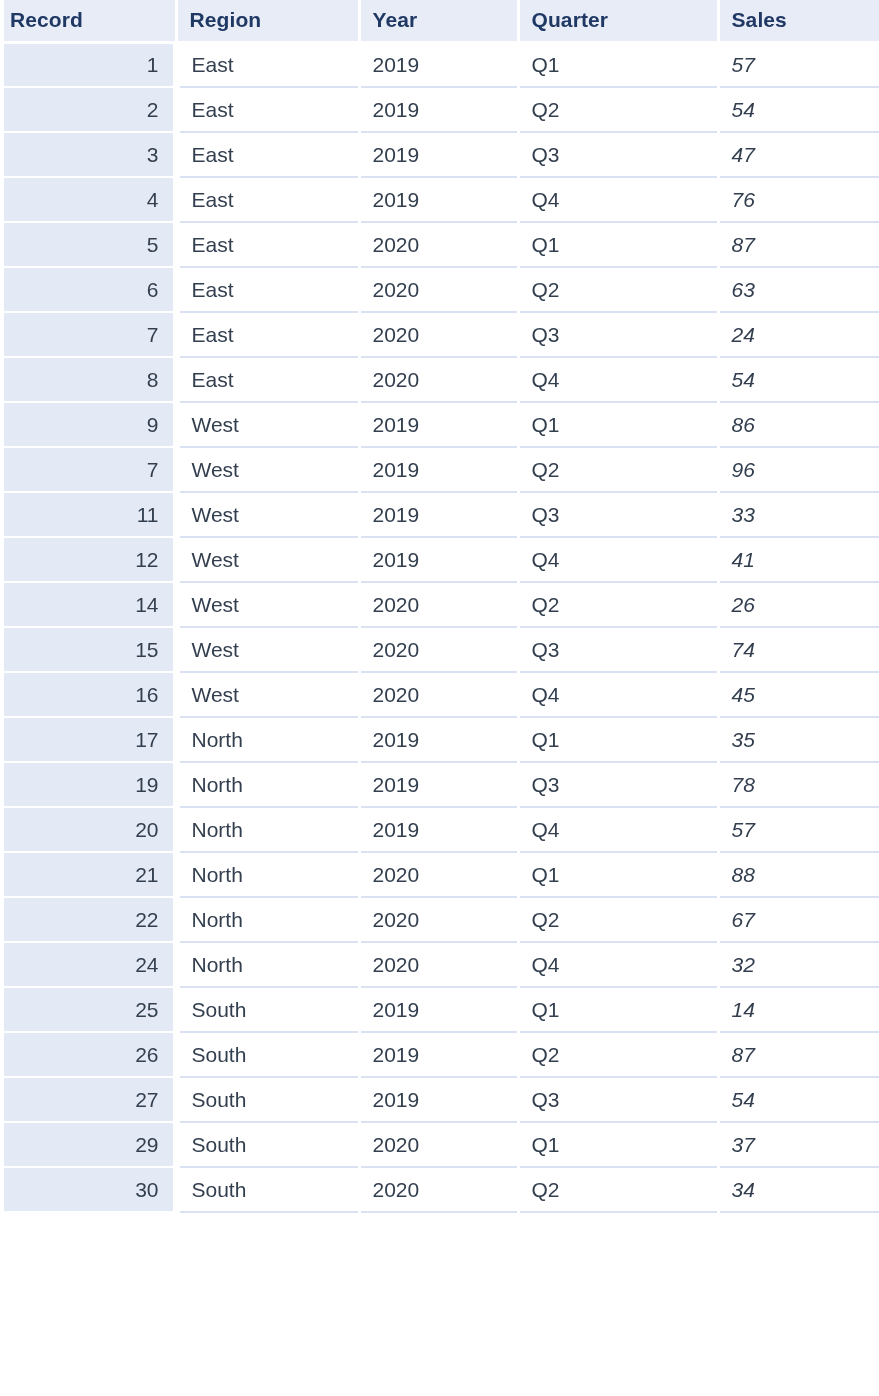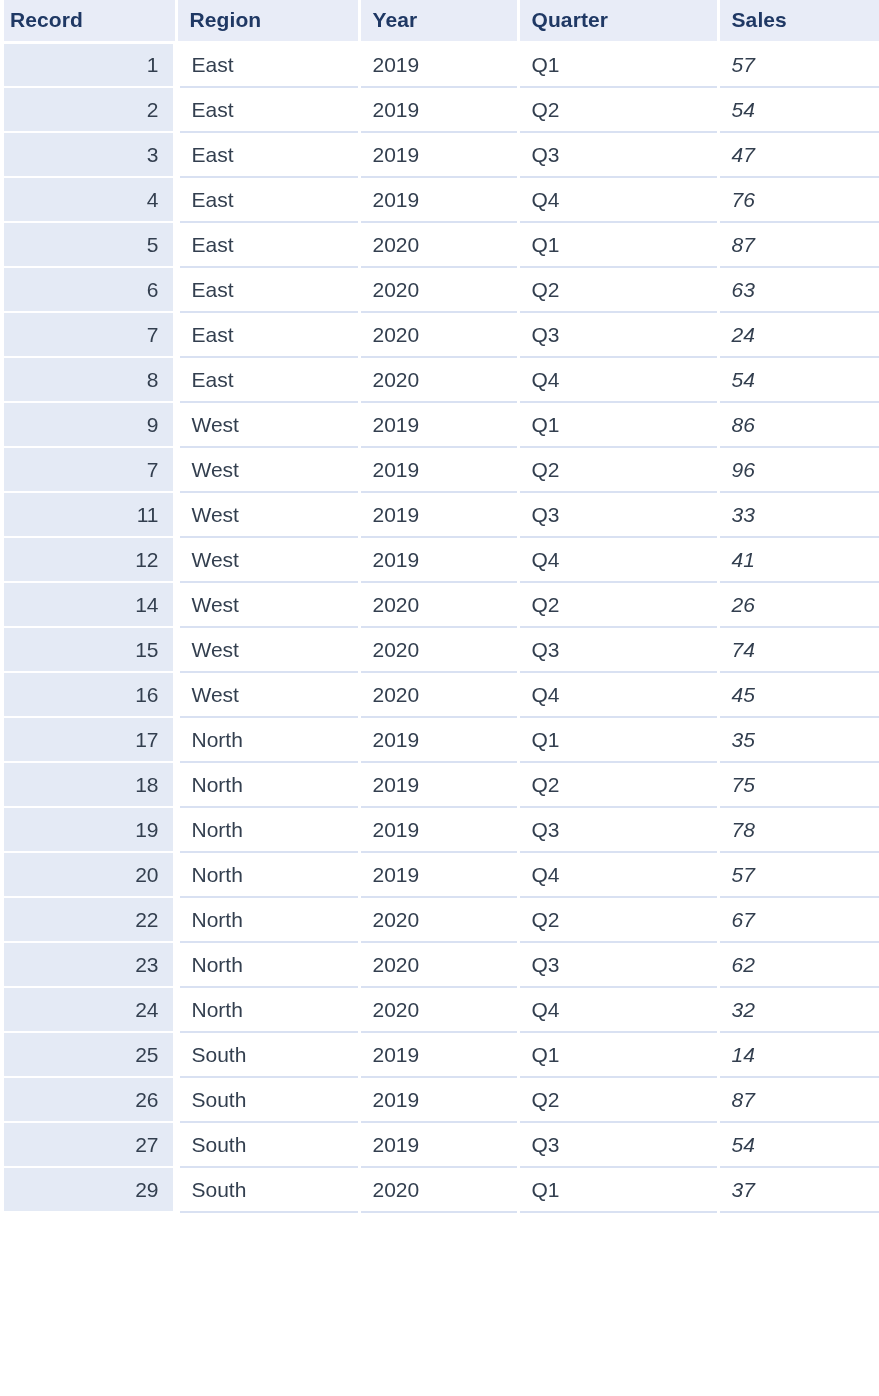--- a/index.html
+++ b/index.html
@@ -227,55 +227,48 @@
           <td class="cell-sales">45</td>
         </tr>
         <tr>
           <td class="cell-record">17</td>
           <td class="cell-region">North</td>
           <td class="cell-year">2019</td>
           <td class="cell-quarter">Q1</td>
           <td class="cell-sales">35</td>
         </tr>
         <tr>
-          <td class="cell-record">18</td>
-          <td class="cell-region">North</td>
-          <td class="cell-year">2019</td>
-          <td class="cell-quarter">Q2</td>
-          <td class="cell-sales">75</td>
-        </tr>
-        <tr>
           <td class="cell-record">19</td>
           <td class="cell-region">North</td>
           <td class="cell-year">2019</td>
           <td class="cell-quarter">Q3</td>
           <td class="cell-sales">78</td>
         </tr>
         <tr>
           <td class="cell-record">20</td>
           <td class="cell-region">North</td>
           <td class="cell-year">2019</td>
           <td class="cell-quarter">Q4</td>
           <td class="cell-sales">57</td>
         </tr>
         <tr>
+          <td class="cell-record">21</td>
+          <td class="cell-region">North</td>
+          <td class="cell-year">2020</td>
+          <td class="cell-quarter">Q1</td>
+          <td class="cell-sales">88</td>
+        </tr>
+        <tr>
           <td class="cell-record">22</td>
           <td class="cell-region">North</td>
           <td class="cell-year">2020</td>
           <td class="cell-quarter">Q2</td>
           <td class="cell-sales">67</td>
         </tr>
         <tr>
-          <td class="cell-record">23</td>
-          <td class="cell-region">North</td>
-          <td class="cell-year">2020</td>
-          <td class="cell-quarter">Q3</td>
-          <td class="cell-sales">62</td>
-        </tr>
-        <tr>
           <td class="cell-record">24</td>
           <td class="cell-region">North</td>
           <td class="cell-year">2020</td>
           <td class="cell-quarter">Q4</td>
           <td class="cell-sales">32</td>
         </tr>
         <tr>
           <td class="cell-record">25</td>
           <td class="cell-region">South</td>
           <td class="cell-year">2019</td>
@@ -295,16 +288,23 @@
           <td class="cell-year">2019</td>
           <td class="cell-quarter">Q3</td>
           <td class="cell-sales">54</td>
         </tr>
         <tr>
           <td class="cell-record">29</td>
           <td class="cell-region">South</td>
           <td class="cell-year">2020</td>
           <td class="cell-quarter">Q1</td>
           <td class="cell-sales">37</td>
+        </tr>
+        <tr>
+          <td class="cell-record">30</td>
+          <td class="cell-region">South</td>
+          <td class="cell-year">2020</td>
+          <td class="cell-quarter">Q2</td>
+          <td class="cell-sales">34</td>
         </tr>
       </tbody>
   </table>
 </div>
 
 </body></html>

